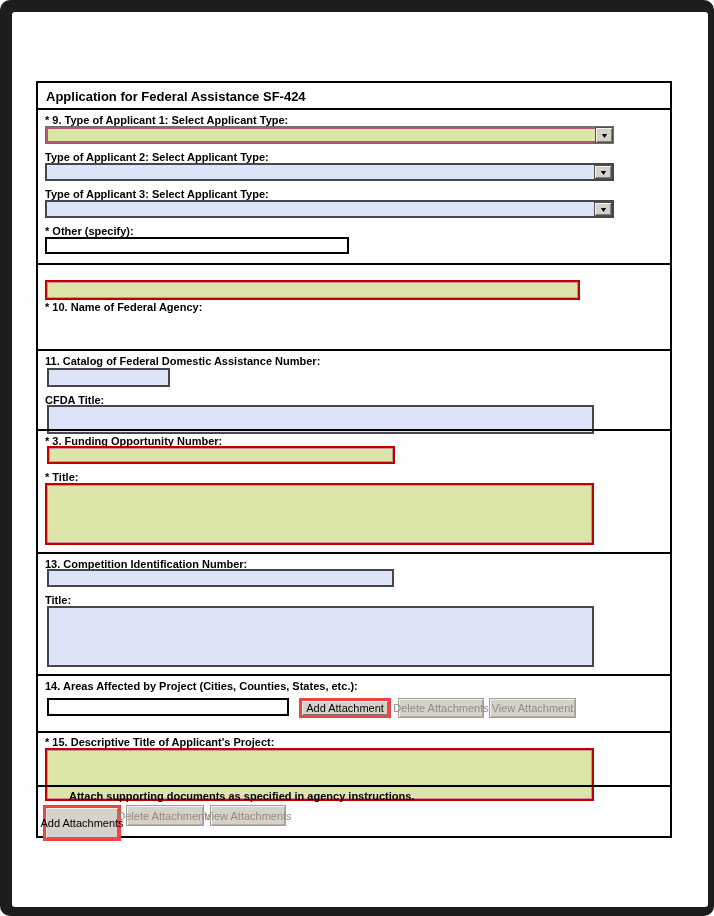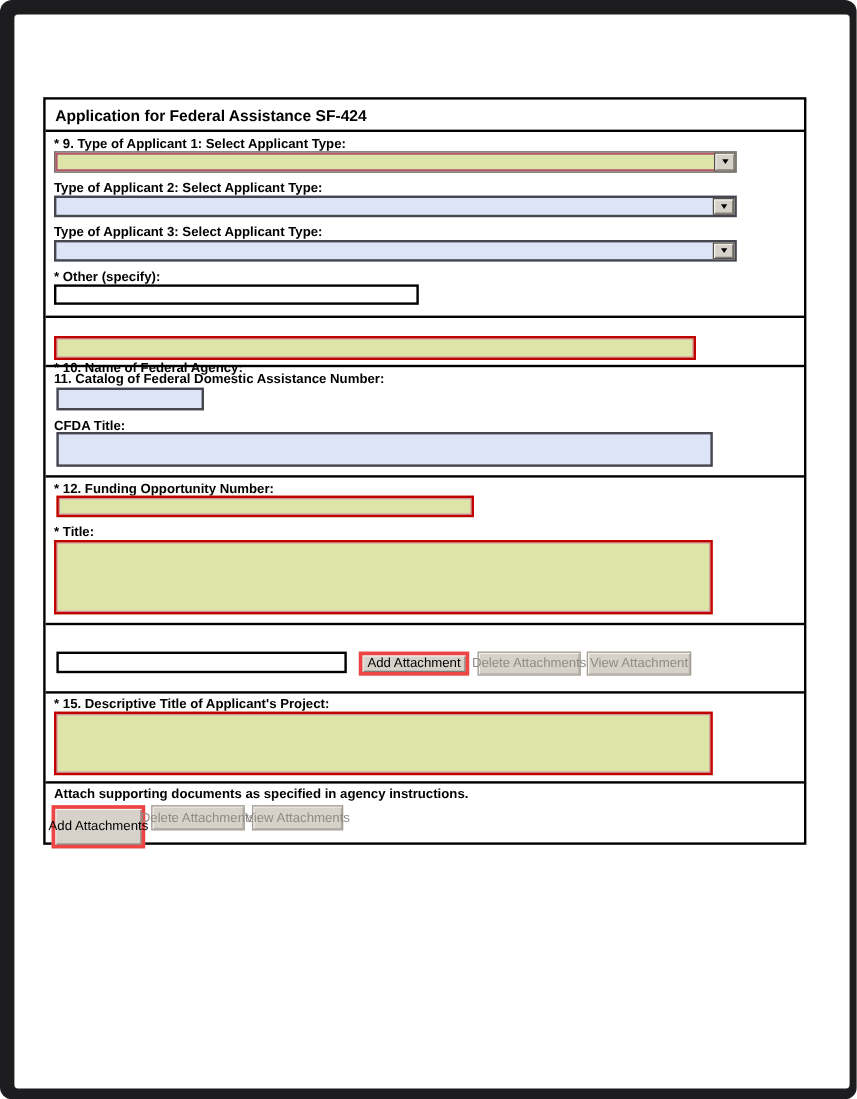--- a/index.html
+++ b/index.html
@@ -21,25 +21,25 @@
   .formtable{
     position:absolute;left:24px;top:69px;width:636px;
     border:2px solid #000;box-sizing:border-box;
     background:#fff;
   }
   .row{position:relative;box-sizing:border-box;border-top:2px solid #000;}
   .row:first-child{border-top:none;}
   .r-head{height:25px;}
   .r-9{height:155px;}
   .r-10{height:41px;}
-  .r-11{height:92px;}
+  .r-11{height:80px;margin-top:45px;}
   .r-12{height:123px;}
   .r-13{height:122px;}
   .r-14{height:57px;}
-  .r-15{height:75px;}
+  .r-15{height:54px;}
   .r-attach{height:51px;}
 
   .form-title{
     position:absolute;left:8px;top:50%;transform:translateY(-50%);
     font-size:13px;font-weight:bold;color:#000;white-space:nowrap;
   }
   .lbl{
     position:absolute;left:7px;font-size:11px;line-height:12px;color:#000;white-space:nowrap;font-weight:bold;
   }
   .lbl-b{font-weight:bold;}
@@ -150,41 +150,48 @@
       </div>
 
       <div class="row r-11">
         <div class="lbl lbl-b" style="top:4px;">11. Catalog of Federal Domestic Assistance Number:</div>
         <input class="fld opt-input" style="left: 9px; top: 17px; width: 123px; height: 19px;" value="">
         <div class="lbl" style="top:43px;">CFDA Title:</div>
         <textarea class="fld opt-input" style="left: 9px; top: 54px; width: 547px; height: 29px;"></textarea>
       </div>
 
       <div class="row r-12">
-        <div class="lbl lbl-b" style="top:4px;">* 12. Funding Opportunity Number:</div>
+        <div class="lbl lbl-b" style="top:4px;">* 3. Funding Opportunity Number:</div>
         <input class="fld req-input" style="left: 9px; top: 15px; width: 348px; height: 18px;" value="">
         <div class="lbl" style="top:40px;">* Title:</div>
         <textarea class="fld req-input" style="left: 7px; top: 52px; width: 549px; height: 62px;"></textarea>
       </div>
 
+      <div class="row r-13">
+        <div class="lbl lbl-b" style="top:4px;">13. Competition Identification Number:</div>
+        <input class="fld opt-input" style="left: 9px; top: 15px; width: 347px; height: 18px;" value="">
+        <div class="lbl" style="top:40px;">Title:</div>
+        <textarea class="fld opt-input" style="left: 9px; top: 52px; width: 547px; height: 61px;"></textarea>
+      </div>
 
       <div class="row r-14">
+        <div class="lbl lbl-b" style="top:4px;">14. Areas Affected by Project (Cities, Counties, States, etc.):</div>
         <input class="fld white-input" style="left: 9px; top: 22px; width: 242px; height: 18px;" value="">
         <div class="btn btn-on" style="left:261px;top:22px;width:92px;height:20px;">Add Attachment</div>
         <div class="btn btn-off" style="left:360px;top:22px;width:86px;height:20px;">Delete Attachments</div>
         <div class="btn btn-off" style="left:451px;top:22px;width:87px;height:20px;">View Attachment</div>
       </div>
 
       <div class="row r-15">
         <div class="lbl lbl-b" style="top:3px;">* 15. Descriptive Title of Applicant's Project:</div>
         <textarea class="fld req-input" style="left: 7px; top: 15px; width: 549px; height: 53px;"></textarea>
       </div>
 
       <div class="row r-attach">
-        <div class="lbl" style="top:3px;">Attach supporting documents as specified in agency instructions.</div>
+        <div class="lbl" style="top:3px;margin-left:24px;">Attach supporting documents as specified in agency instructions.</div>
         <div class="btn btn-on" style="left:5px;top:18px;width:78px;height:36px;">Add Attachments</div>
         <div class="btn btn-off" style="left:88px;top:18px;width:78px;height:21px;">Delete Attachments</div>
         <div class="btn btn-off" style="left:172px;top:18px;width:76px;height:21px;">View Attachments</div>
       </div>
 
     </div>
   </div>
 </div>
 
 </body></html>

